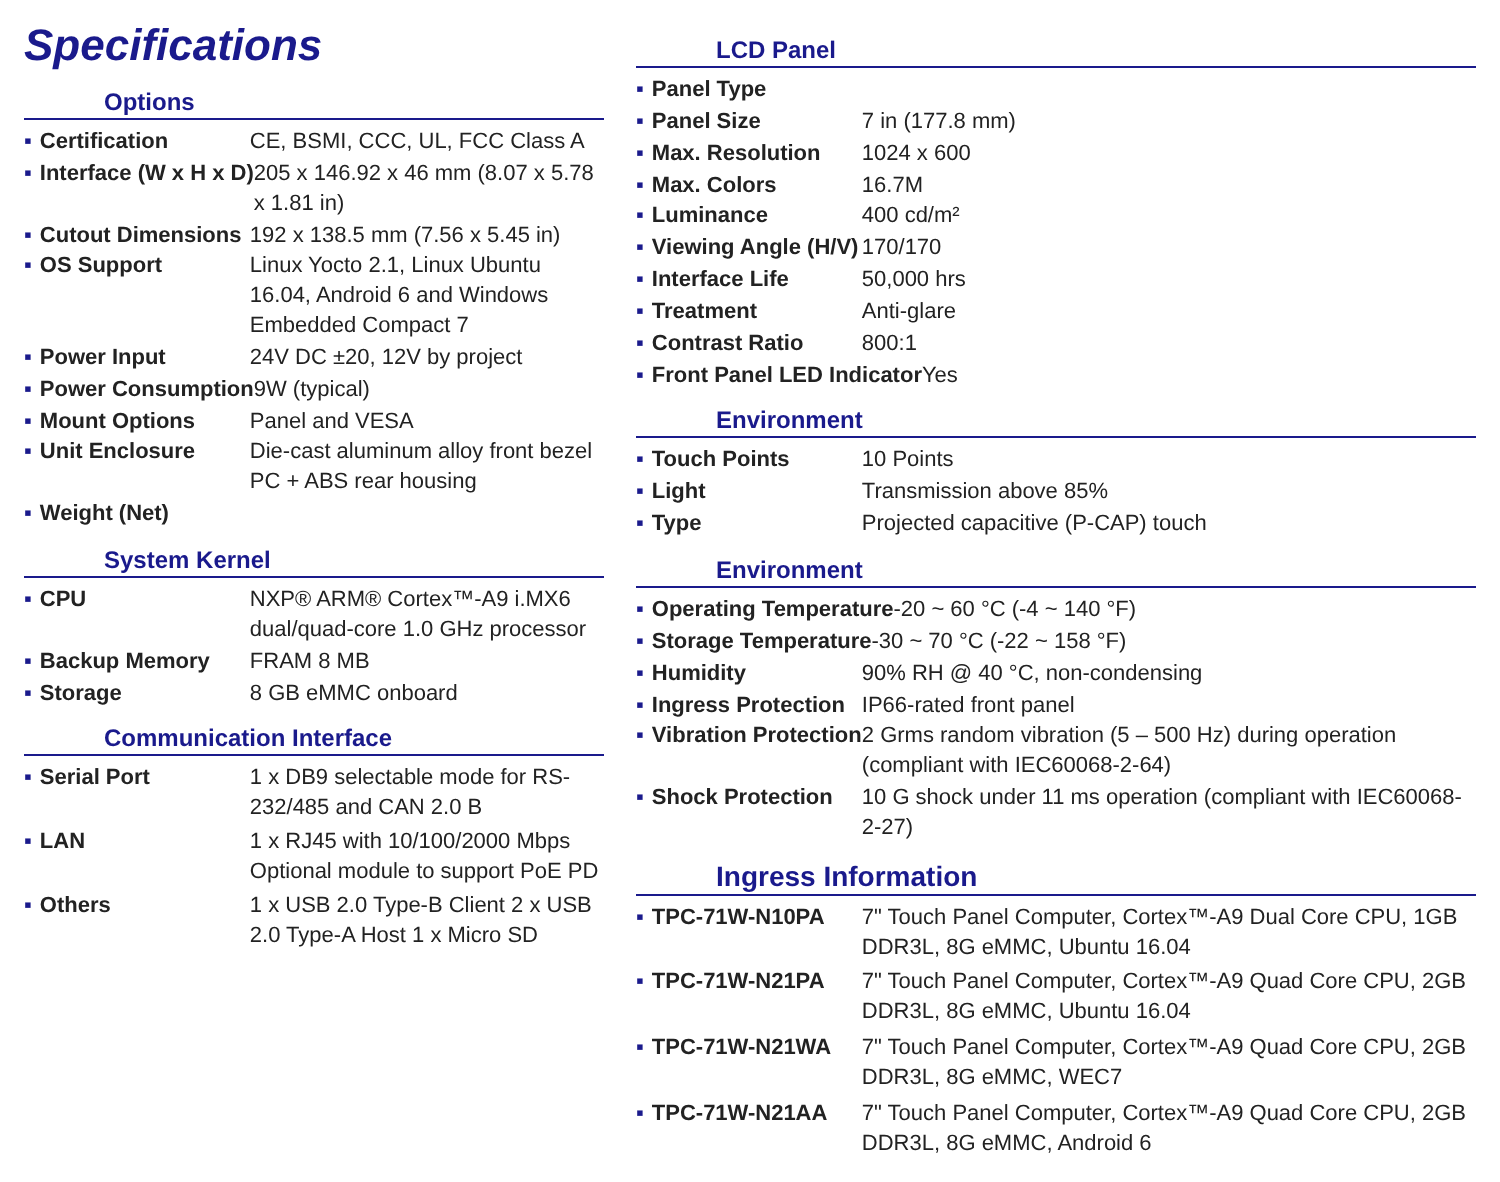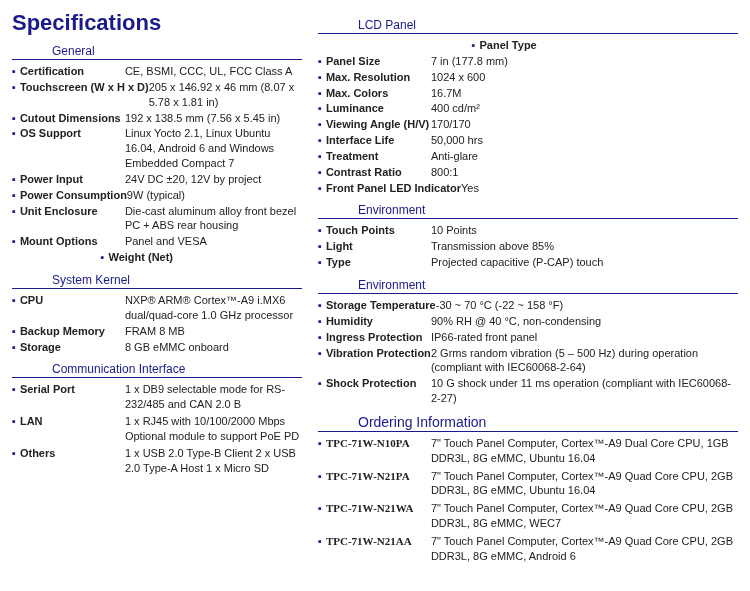--- a/index.html
+++ b/index.html
@@ -33,25 +33,26 @@
 
     .right-col {
       flex: 1;
     }
 
     h1.page-title {
       font-size: 22px;
       font-weight: bold;
       color: #1a1a8c;
       margin-bottom: 8px;
+      font-style: italic;
     }
 
     h2.section-title {
       font-size: 12px;
-      font-weight: normal;
+      font-weight: bold;
       color: #1a1a8c;
       margin-top: 8px;
       margin-bottom: 4px;
       border-bottom: 1px solid #1a1a8c;
       padding-bottom: 1px;
       padding-left: 40px;
     }
 
     .spec-list {
       list-style: none;
@@ -77,21 +78,20 @@
       min-width: 105px;
       flex-shrink: 0;
     }
 
     .spec-value {
       flex: 1;
     }
 
     .spec-list.tight li {
       margin-bottom: 1px;
-      justify-content: center;
     }
 
     
     .right-col h2.section-title {
       color: #1a1a8c;
     }
 
     
     .ordering-section {
       margin-top: 8px;
@@ -116,71 +116,70 @@
       content: "▪";
       color: #1a1a8c;
       margin-right: 4px;
       flex-shrink: 0;
     }
 
     .order-code {
       font-weight: bold;
       min-width: 105px;
       flex-shrink: 0;
-      font-family: Liberation Serif, serif;
     }
 
     .order-desc {
       flex: 1;
     }
   </style>
 </head>
 <body>
 
 <div class="page-wrapper">
   <div class="main-content">
 
     <div class="left-col">
       <h1 class="page-title">Specifications</h1>
 
-      <h2 class="section-title">General</h2>
+      <h2 class="section-title">Options</h2>
       <ul class="spec-list tight">
       <li>
             <span class="spec-label">Certification</span>
             <span class="spec-value">CE, BSMI, CCC, UL, FCC Class A</span>
           </li>
           <li>
-            <span class="spec-label">Touchscreen (W x H x D)</span>
+            <span class="spec-label">Interface (W x H x D)</span>
             <span class="spec-value">205 x 146.92 x 46 mm (8.07 x 5.78 x 1.81 in)</span>
           </li>
           <li>
             <span class="spec-label">Cutout Dimensions</span>
             <span class="spec-value">192 x 138.5 mm (7.56 x 5.45 in)</span>
           </li>
           <li>
             <span class="spec-label">OS Support</span>
             <span class="spec-value">Linux Yocto 2.1, Linux Ubuntu 16.04, Android 6 and Windows Embedded Compact 7</span>
           </li>
           <li>
             <span class="spec-label">Power Input</span>
             <span class="spec-value">24V DC ±20, 12V by project</span>
           </li>
           <li>
             <span class="spec-label">Power Consumption</span>
             <span class="spec-value">9W (typical)</span>
           </li>
           <li>
+            <span class="spec-label">Mount Options</span>
+            <span class="spec-value">Panel and VESA</span>
+          </li>
+          <li>
             <span class="spec-label">Unit Enclosure</span>
             <span class="spec-value">Die-cast aluminum alloy front bezel PC + ABS rear housing</span>
           </li>
           <li>
-            <span class="spec-label">Mount Options</span>
-            <span class="spec-value">Panel and VESA</span>
-          </li>
-          <li>
             <span class="spec-label">Weight (Net)</span>
           </li>
         </ul>
 
       <h2 class="section-title">System Kernel</h2>
       <ul class="spec-list tight">
       <li>
             <span class="spec-label">CPU</span>
             <span class="spec-value">NXP® ARM® Cortex™-A9 i.MX6 dual/quad-core 1.0 GHz processor</span>
           </li>
@@ -267,20 +266,24 @@
             <span class="spec-value">Transmission above 85%</span>
           </li>
           <li>
             <span class="spec-label">Type</span>
             <span class="spec-value">Projected capacitive (P-CAP) touch</span>
           </li>
         </ul>
 
       <h2 class="section-title">Environment</h2>
       <ul class="spec-list tight">
+      <li>
+            <span class="spec-label">Operating Temperature</span>
+            <span class="spec-value">-20 ~ 60 °C (-4 ~ 140 °F)</span>
+          </li>
           <li>
             <span class="spec-label">Storage Temperature</span>
             <span class="spec-value">-30 ~ 70 °C (-22 ~ 158 °F)</span>
           </li>
           <li>
             <span class="spec-label">Humidity</span>
             <span class="spec-value">90% RH @ 40 °C, non-condensing</span>
           </li>
           <li>
             <span class="spec-label">Ingress Protection</span>
@@ -290,21 +293,21 @@
             <span class="spec-label">Vibration Protection</span>
             <span class="spec-value">2 Grms random vibration (5 – 500 Hz) during operation (compliant with IEC60068-2-64)</span>
           </li>
           <li>
             <span class="spec-label">Shock Protection</span>
             <span class="spec-value">10 G shock under 11 ms operation (compliant with IEC60068-2-27)</span>
           </li>
         </ul>
 
       <div class="ordering-section">
-        <h2 class="section-title" style="font-size:14px;">Ordering Information</h2>
+        <h2 class="section-title" style="font-size:14px;">Ingress Information</h2>
         <ul class="ordering-list">
         <li>
               <span class="order-code">TPC-71W-N10PA</span>
               <span class="order-desc">7" Touch Panel Computer, Cortex™-A9 Dual Core CPU, 1GB DDR3L, 8G eMMC, Ubuntu 16.04</span>
             </li>
             <li>
               <span class="order-code">TPC-71W-N21PA</span>
               <span class="order-desc">7" Touch Panel Computer, Cortex™-A9 Quad Core CPU, 2GB DDR3L, 8G eMMC, Ubuntu 16.04</span>
             </li>
             <li>

